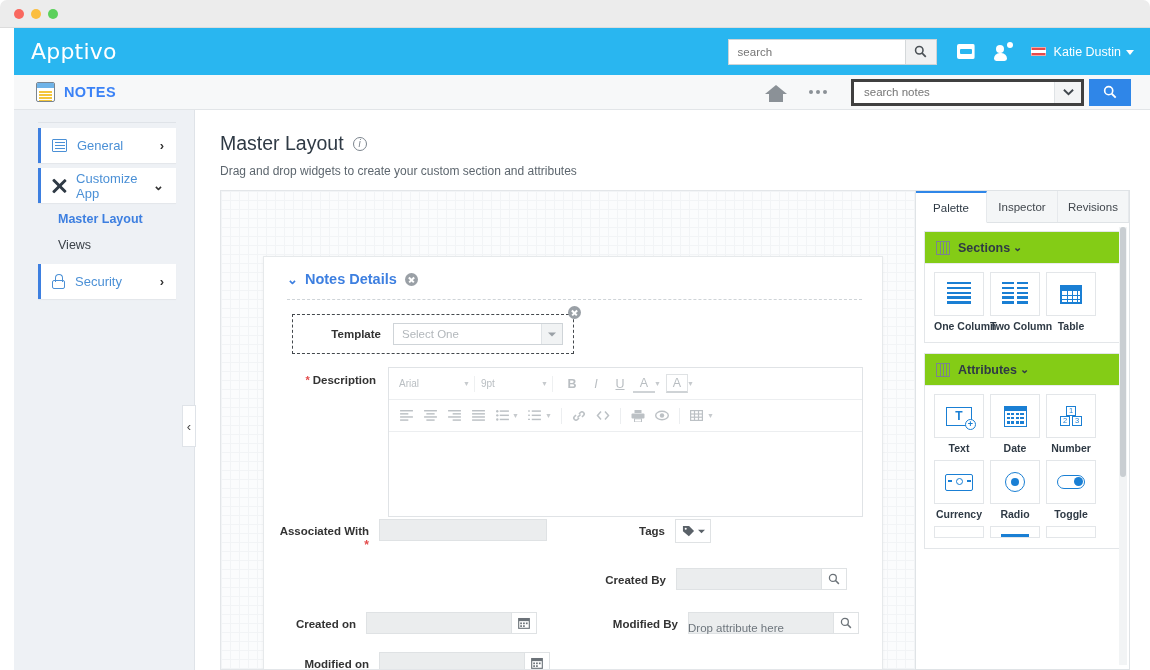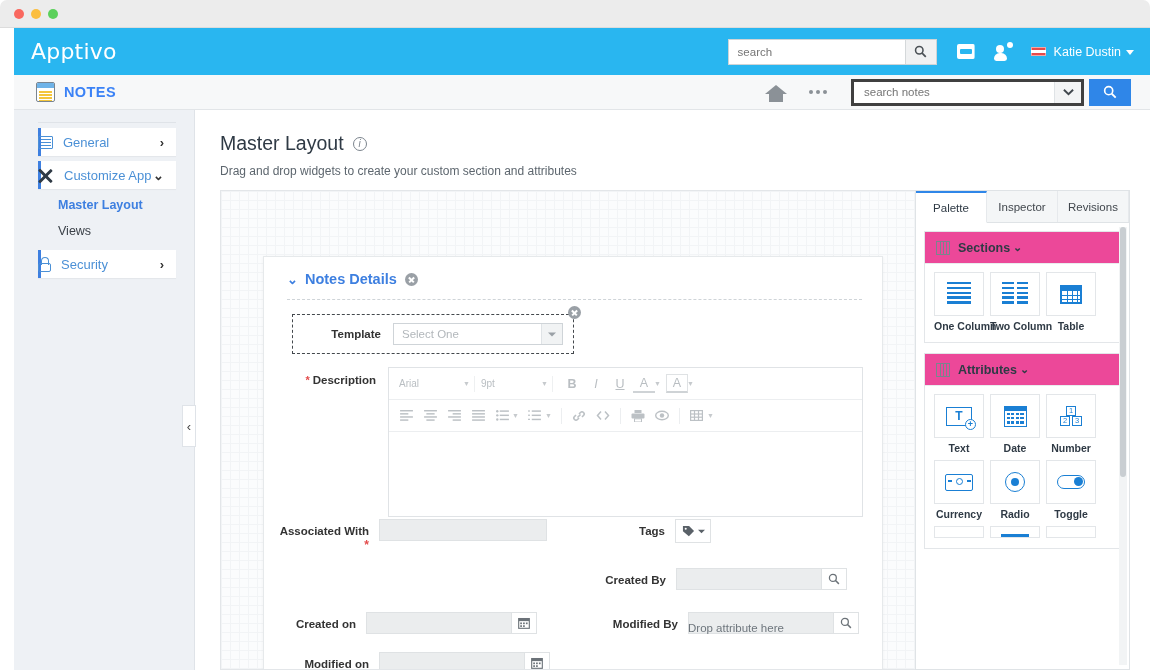--- a/index.html
+++ b/index.html
@@ -87,22 +87,22 @@
   .settings-row { display:flex; align-items:center; padding:20px 0 0 24px; }
   .gear { width:21px; height:21px; position:relative; }
   .gear .ring { position:absolute; inset:0; border-radius:50%; background:#29b6f0; }
   .gear .hole { position:absolute; left:6.5px; top:6.5px; width:8px; height:8px;
                 border-radius:50%; background:#eef1f5; }
   .gear .tooth { position:absolute; left:8.5px; top:-2.5px; width:4px; height:26px;
                  background:#29b6f0; border-radius:1.5px; }
   .gear .t2 { transform:rotate(60deg); } .gear .t3 { transform:rotate(120deg); }
   .settings-label { color:#4b90d6; font-size:17.5px; margin-left:9px; }
   .sidesep { height:1px; background:#dfe3e8; margin:12px 18px 0 24px; }
-  .side-item { position:relative; background:#fff; margin:5px 18px 0 24px; height:28px;
-               display:flex; align-items:center; padding-left:0; cursor:pointer;
+  .side-item { position:relative; background:#fff; margin:5px 18px 0 24px; height:35px;
+               display:flex; align-items:center; padding-left:14px; cursor:pointer;
                box-shadow:0 1px 1px rgba(0,0,0,.04); }
   .side-item .bar { position:absolute; left:0; top:0; bottom:0; width:3px; background:#3d7fe0; }
   .side-item .txt { color:#4b90d6; font-size:13px; margin-left:10px; }
   .side-item .chev { margin-left:auto; margin-right:12px; font-size:13px; color:#333; font-weight:bold; }
   .ic-doc { width:15px; height:13px; border:1.6px solid #4b90d6; border-radius:1px; position:relative; }
   .ic-doc i { position:absolute; left:1.5px; right:1.5px; height:1.3px; background:#4b90d6; display:block; }
   .ic-tools { width:16px; height:15px; position:relative; }
   .ic-tools i { position:absolute; left:6px; top:-1px; width:2.6px; height:18px;
                 background:#2f3a45; border-radius:1px; }
   .ic-tools .a { transform:rotate(45deg); } .ic-tools .b { transform:rotate(-45deg); }
@@ -214,21 +214,21 @@
   
   .palette { position:absolute; top:190px; right:20px; width:215px; height:480px;
              background:#fff; border:1px solid #dfe3e6; }
   .ptabs { display:flex; height:32px; background:#f4f6f7; border-bottom:1px solid #dfe3e6; }
   .ptab { flex:1; display:flex; align-items:center; justify-content:center;
           font-size:11.5px; color:#41474d; cursor:pointer; border-right:1px solid #e6e9ec; }
   .ptab.active { background:#fff; border-top:2px solid #2f86e8; border-bottom:1px solid #fff;
                  margin-bottom:-1px; color:#2f3a45; }
   .pbody { position:absolute; top:32px; left:0; right:0; bottom:0; overflow:hidden; padding:8px; }
   .pgroup { border:1px solid #e3e6e9; margin-bottom:10px; background:#fff; }
-  .pgh { background:#ec4899; border-bottom:1px solid #e9ecee; height:32px;
+  .pgh { background:#84cc16; border-bottom:1px solid #e9ecee; height:32px;
          display:flex; align-items:center; padding-left:11px; cursor:pointer; }
   .pg-ic { width:14px; height:14px; border:1.5px solid #7b848d; position:relative; margin-right:8px; }
   .pg-ic i { position:absolute; top:0; bottom:0; width:1.4px; background:#7b848d; display:block; }
   .pgh .t { font-size:12.5px; font-weight:bold; color:#2f3a45; }
   .pgh .c { margin-left:3px; font-size:11px; font-weight:bold; color:#2f3a45; }
   .ptiles { display:flex; flex-wrap:wrap; padding:8px 6px 4px 6px; }
   .tile { width:50px; margin:0 3px 6px 3px; text-align:center; cursor:pointer; }
   .tile .bx { width:50px; height:44px; border:1px solid #e3e6e9; display:flex;
               align-items:center; justify-content:center; background:#fff; }
   .tile .cap { font-size:10.5px; font-weight:bold; color:#2f3a45; margin-top:4px; white-space:nowrap; }

